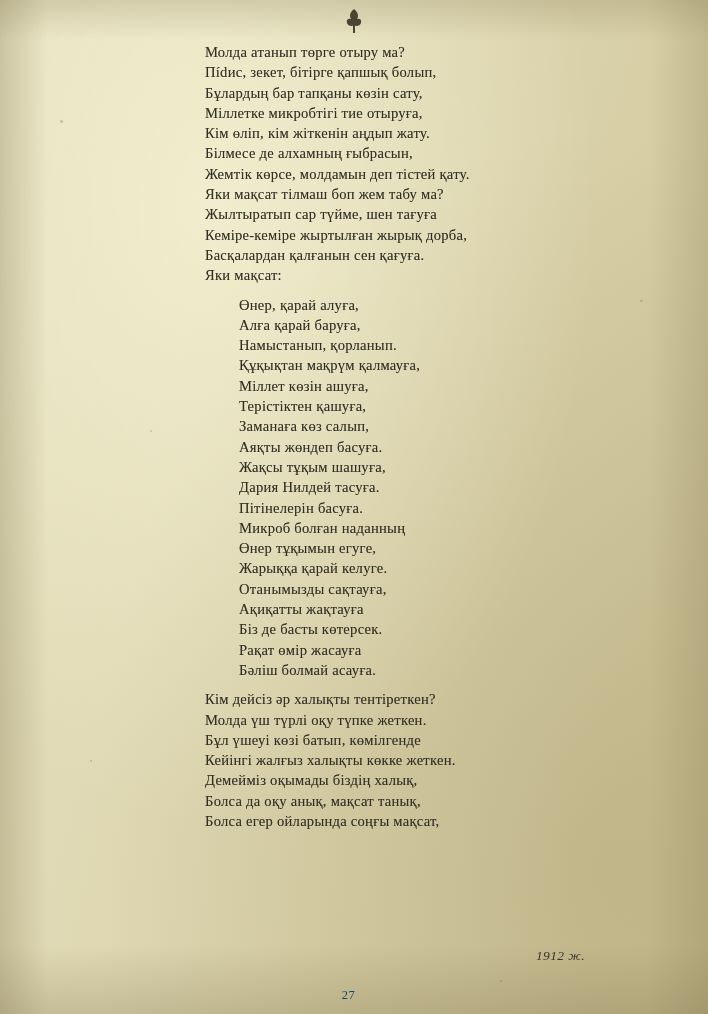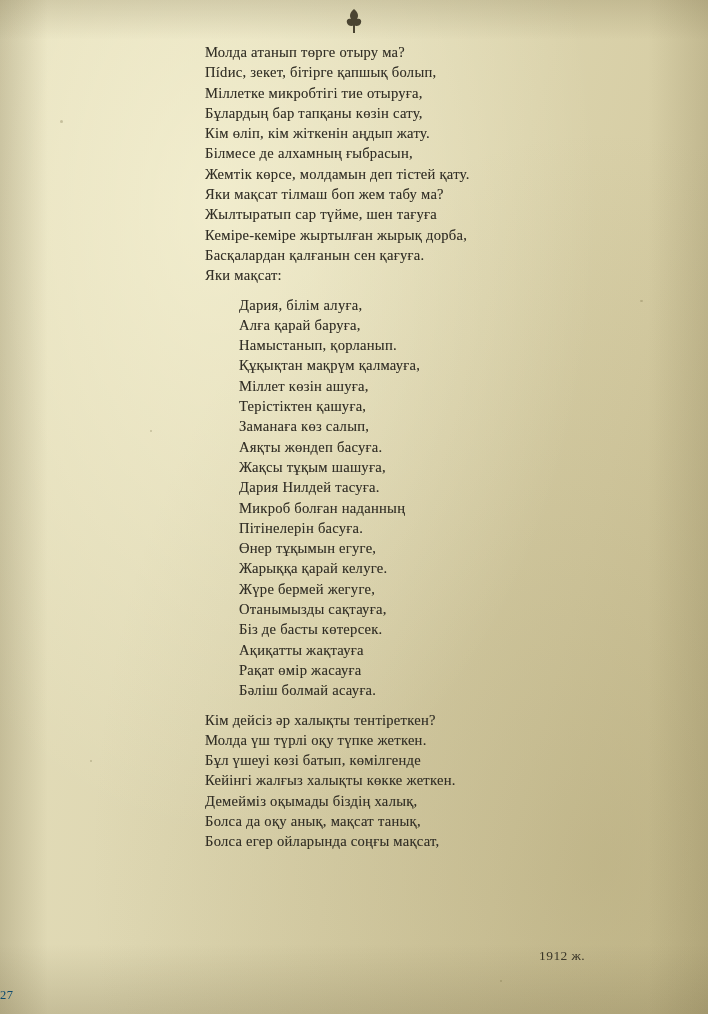--- a/index.html
+++ b/index.html
@@ -90,27 +90,28 @@
 
   .date-line {
     position: absolute;
     top: 948px;
     left: 0;
     width: 585px;
     text-align: right;
     font-size: 13.5px;
     letter-spacing: 0.4px;
     color: #3a3628;
+    font-style: italic;
   }
   .page-number {
     position: absolute;
     top: 988px;
     left: 0;
     width: 697px;
-    text-align: left;
+    text-align: center;
     font-size: 12.5px;
     letter-spacing: 0.4px;
     color: #0c4a6e;
   }
 </style>
 </head>
 <body>
 
 <div class="page-bg"></div>
 <div class="edge-shade-left"></div>
@@ -131,51 +132,50 @@
       <path d="M11 1 C7 4, 6 8, 8 11 C5 10, 3 12, 4 15 C5 18, 9 19, 11 17 C13 19, 17 18, 18 15 C19 12, 17 10, 14 11 C16 8, 15 4, 11 1 Z" fill="#4a4432"></path>
       <path d="M11 17 L11 25" stroke="#4a4432" stroke-width="2" fill="none"></path>
     </svg>
   </div>
 
   <div class="poem-block">
 
     <div>
       <div class="line">Молда атанып төрге отыру ма?</div>
       <div class="line">Пídис, зекет, бітірге қапшық болып,</div>
+      <div class="line">Бұлардың бар тапқаны көзін сату,</div>
       <div class="line">Міллетке микробтігі тие отыруға,</div>
-      <div class="line">Бұлардың бар тапқаны көзін сату,</div>
       <div class="line">Кім өліп, кім жіткенін аңдып жату.</div>
       <div class="line">Білмесе де алхамның ғыбрасын,</div>
       <div class="line">Жемтік көрсе, молдамын деп тістей қату.</div>
       <div class="line">Яки мақсат тілмаш боп жем табу ма?</div>
       <div class="line">Жылтыратып сар түйме, шен тағуға</div>
       <div class="line">Кеміре-кеміре жыртылған жырық дорба,</div>
       <div class="line">Басқалардан қалғанын сен қағуға.</div>
       <div class="line">Яки мақсат:</div>
     </div>
 
     <div class="stanza-indent stanza-gap-top stanza-gap-bottom">
-      <div class="line">Дария, білім алуға,</div>
+      <div class="line">Өнер, қарай алуға,</div>
       <div class="line">Алға қарай баруға,</div>
       <div class="line">Намыстанып, қорланып.</div>
       <div class="line">Құқықтан мақрүм қалмауға,</div>
       <div class="line">Міллет көзін ашуға,</div>
       <div class="line">Терістіктен қашуға,</div>
       <div class="line">Заманаға көз салып,</div>
       <div class="line">Аяқты жөндеп басуға.</div>
       <div class="line">Жақсы тұқым шашуға,</div>
       <div class="line">Дария Нилдей тасуға.</div>
+      <div class="line">Пітінелерін басуға.</div>
       <div class="line">Микроб болған наданның</div>
-      <div class="line">Пітінелерін басуға.</div>
       <div class="line">Өнер тұқымын егуге,</div>
       <div class="line">Жарыққа қарай келуге.</div>
-      <div class="line">Жүре бермей жегуге,</div>
       <div class="line">Отанымызды сақтауға,</div>
+      <div class="line">Ақиқатты жақтауға</div>
       <div class="line">Біз де басты көтерсек.</div>
-      <div class="line">Ақиқатты жақтауға</div>
       <div class="line">Рақат өмір жасауға</div>
       <div class="line">Бәліш болмай асауға.</div>
     </div>
 
     <div>
       <div class="line">Кім дейсіз әр халықты тентіреткен?</div>
       <div class="line">Молда үш түрлі оқу түпке жеткен.</div>
       <div class="line">Бұл үшеуі көзі батып, көмілгенде</div>
       <div class="line">Кейінгі жалғыз халықты көкке жеткен.</div>
       <div class="line">Демеймiз оқымады біздің халық,</div>

